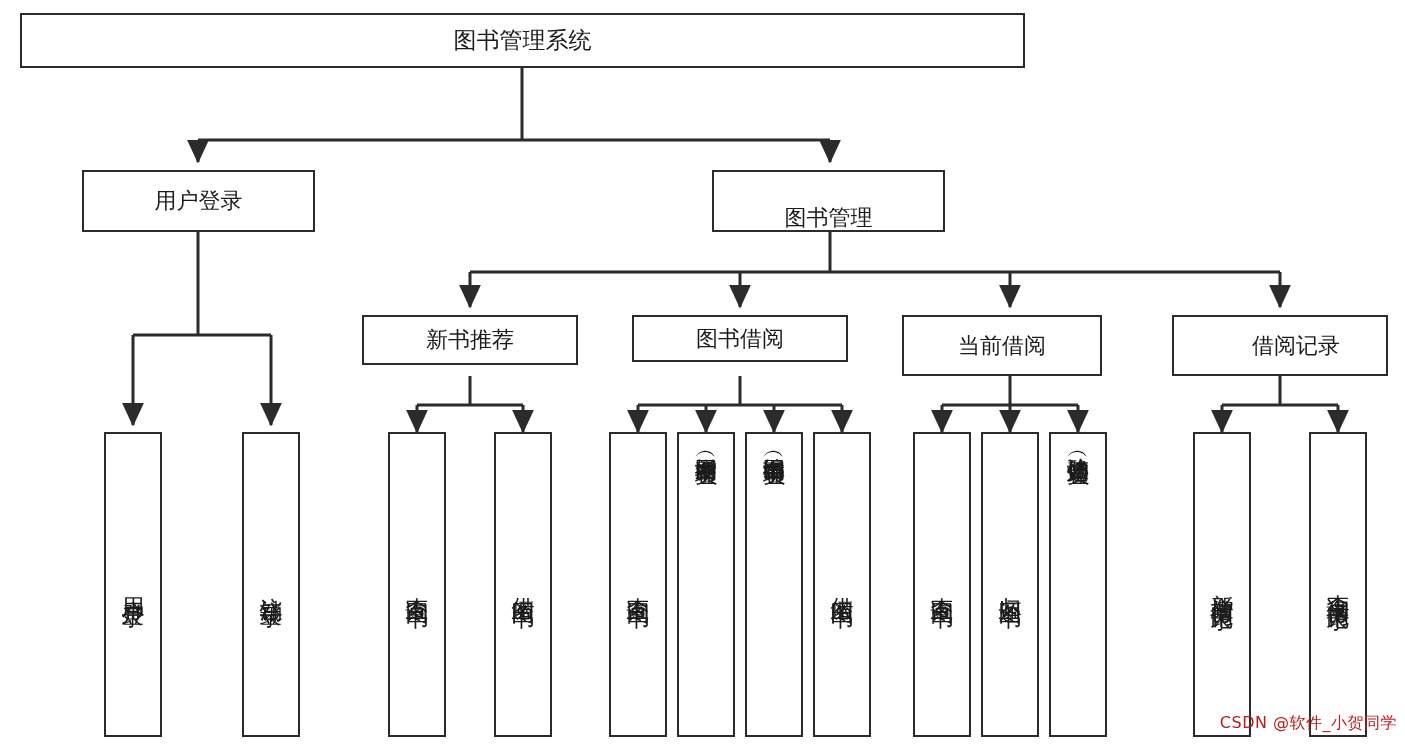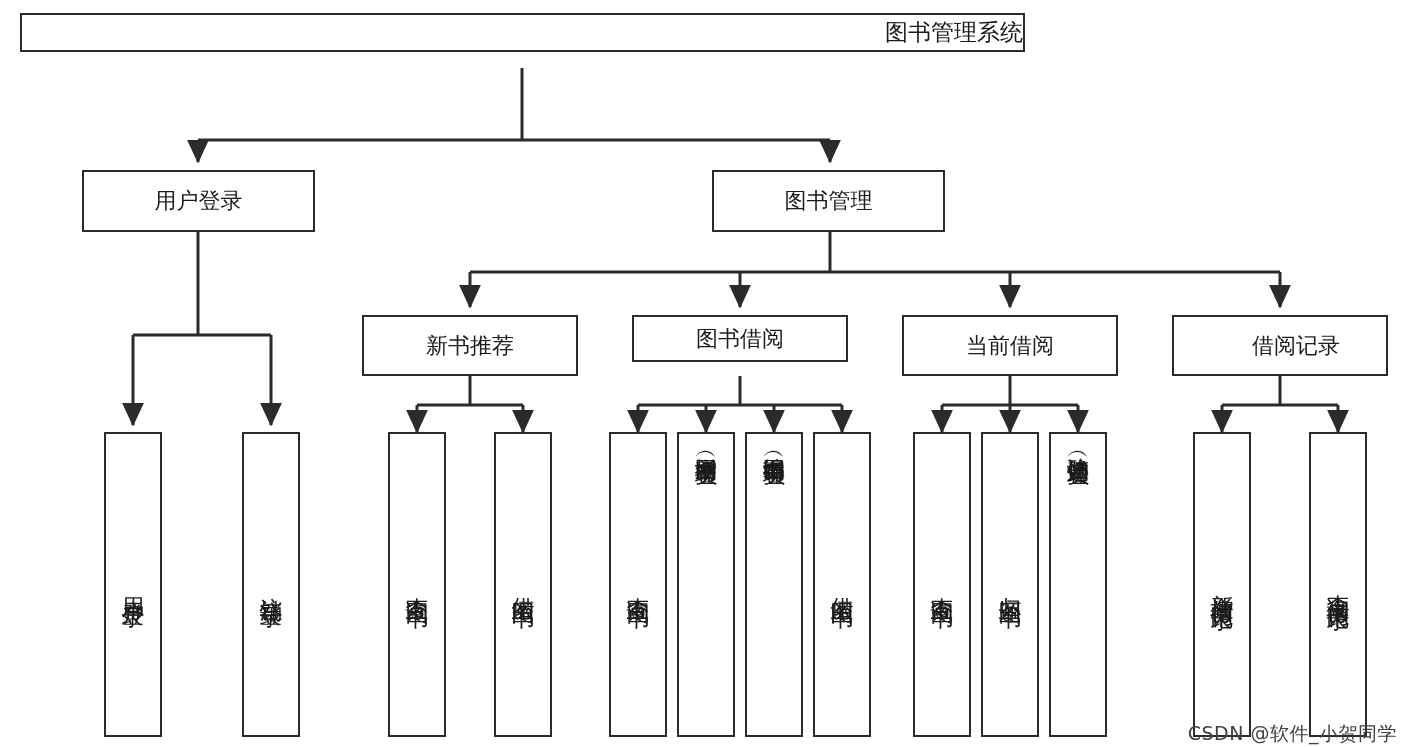--- a/index.html
+++ b/index.html
@@ -66,23 +66,23 @@
     font-size: 22px;
     letter-spacing: 1px;
   }
   .node.leaf.center-text {
     align-items: center;
     padding-top: 0;
   }
   .watermark {
     position: absolute;
     right: 8px;
-    bottom: 0;
-    font-size: 19px;
-    color: #404040;
+    bottom: 13px;
+    font-size: 16px;
+    color: #b91c1c;
     letter-spacing: 0.5px;
     z-index: 3;
     white-space: nowrap;
   }
 </style>
 </head>
 <body>
 
 <div id="canvas">
 
@@ -129,38 +129,38 @@
       <path d="M1010,405 L1010,432" marker-end="url(#arrowhead)"></path>
       <path d="M1078,405 L1078,432" marker-end="url(#arrowhead)"></path>
 
       <path d="M1280,376 L1280,405"></path>
       <path d="M1222,405 L1338,405"></path>
       <path d="M1222,405 L1222,432" marker-end="url(#arrowhead)"></path>
       <path d="M1338,405 L1338,432" marker-end="url(#arrowhead)"></path>
     </g>
   </svg>
 
-  <div class="node level-root" style="left:20px; top:13px; width:1005px; height:39px;justify-content:flex-end;">
+  <div class="node level-root" style="left:20px; top:13px; width:1005px; height:55px;">
     <span class="label">图书管理系统</span>
   </div>
 
   <div class="node level-1" style="left:82px; top:170px; width:233px; height:62px;">
     <span class="label">用户登录</span>
   </div>
-  <div class="node level-1" style="left:712px; top:170px; width:233px; height:62px;">
+  <div class="node level-1" style="left:712px; top:170px; width:233px; height:62px;align-items:flex-end;">
     <span class="label">图书管理</span>
   </div>
 
-  <div class="node level-2" style="left:362px; top:315px; width:216px; height:61px;">
+  <div class="node level-2" style="left:362px; top:315px; width:216px; height:50px;">
     <span class="label">新书推荐</span>
   </div>
   <div class="node level-2" style="left:632px; top:315px; width:216px; height:47px;">
     <span class="label">图书借阅</span>
   </div>
-  <div class="node level-2" style="left:902px; top:315px; width:216px; height:61px;">
+  <div class="node level-2" style="left:902px; top:315px; width:200px; height:61px;">
     <span class="label">当前借阅</span>
   </div>
   <div class="node level-2" style="left:1172px; top:315px; width:216px; height:61px;padding-left:32px;">
     <span class="label">借阅记录</span>
   </div>
 
   <div class="node leaf center-text" style="left:104px; top:432px; width:58px; height:305px;">
     <span class="label">用户登录</span>
   </div>
   <div class="node leaf center-text" style="left:242px; top:432px; width:58px; height:305px;">

